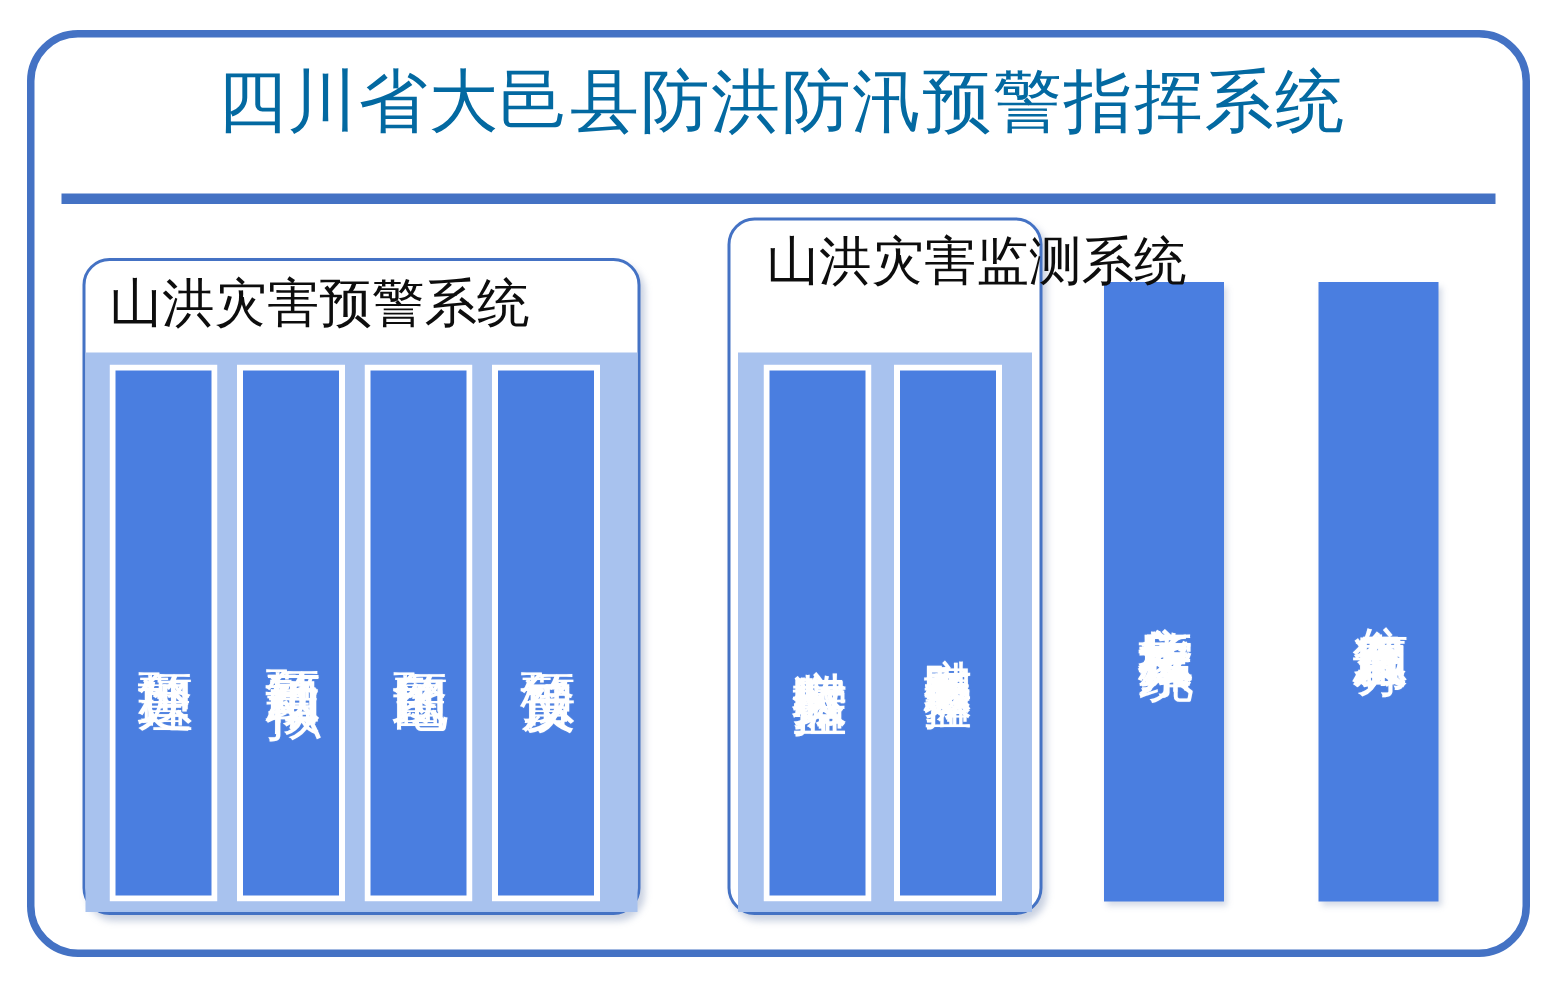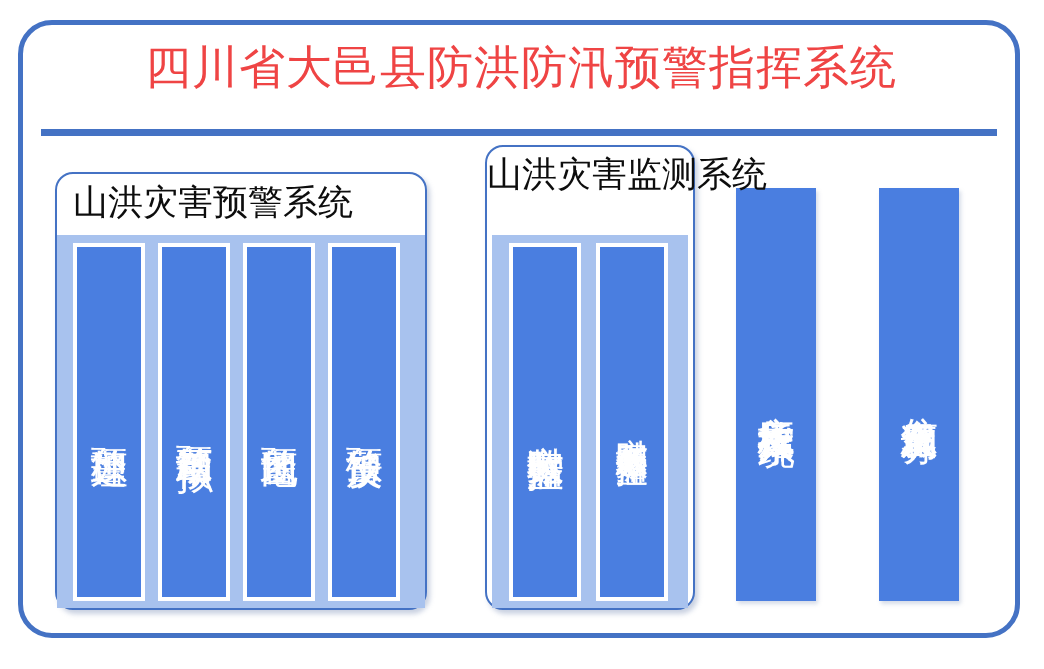--- a/index.html
+++ b/index.html
@@ -35,21 +35,21 @@
   .page-title {
     position: absolute;
     left: 28px;
     top: 37px;
     width: 986px;
     text-align: center;
     font-family: "Liberation Sans", sans-serif;
     font-size: 46px;
     line-height: 60px;
     letter-spacing: 1px;
-    color: #ef4444;
+    color: #0369a1;
     white-space: nowrap;
     font-weight: 400;
   }
   .title-divider {
     position: absolute;
     left: 41px;
     top: 129px;
     width: 956px;
     height: 7px;
     background: #4472c4;
@@ -116,21 +116,21 @@
     box-shadow: 2px 3px 4px rgba(120,140,180,0.30);
   }
 
   
   #group-warning      { left: 55px;  top: 172px; width: 372px; height: 438px; }
   #group-warning-title{ left: 57px;  top: 180px; width: 312px; font-size: 35px; line-height: 46px; }
   #panel-warning      { left: 57px;  top: 235px; width: 368px; height: 373px; }
 
   
   #group-monitor      { left: 485px; top: 145px; width: 210px; height: 465px; }
-  #group-monitor-title{ left: 487px; top: 152px; width: 206px; font-size: 35px; line-height: 45px; }
+  #group-monitor-title{ left: 487px; top: 152px; width: 206px; font-size: 35px; line-height: 45px; padding-left: 24px; }
   #panel-monitor      { left: 492px; top: 235px; width: 196px; height: 373px; }
 </style>
 </head>
 <body>
 
 <div id="canvas">
 
   <div class="outer-frame"></div>
 
   <div class="page-title">四川省大邑县防洪防汛预警指挥系统</div>

